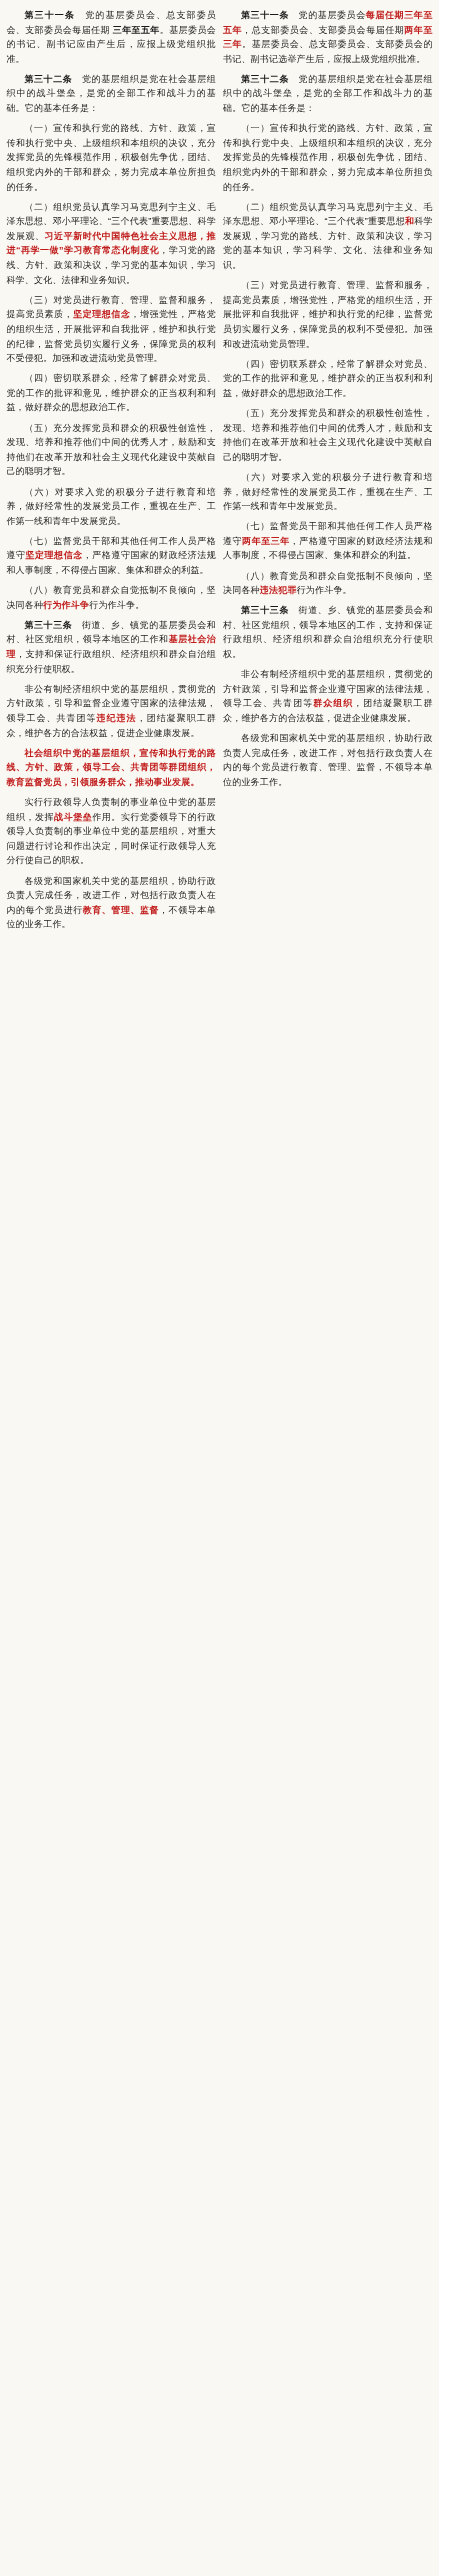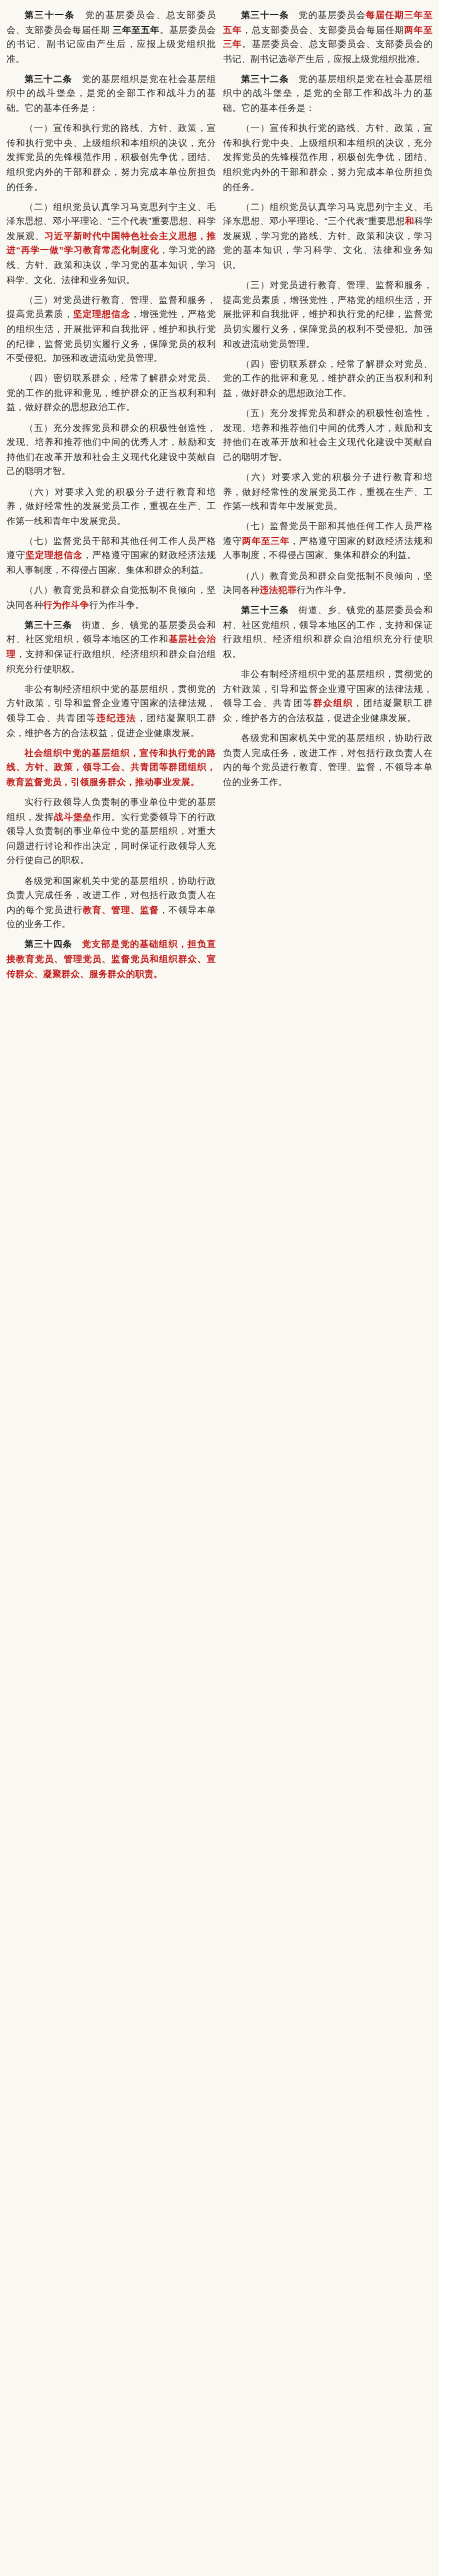--- a/index.html
+++ b/index.html
@@ -59,21 +59,20 @@
       <p class="para"><span>（四）密切联系群众，经常了解群众对党员、党的工作的批评和意见，维护群众的正当权利和利益，做好群众的思想政治工作。</span></p>
       <p class="para"><span>（五）充分发挥党员和群众的积极性创造性，发现、培养和推荐他们中间的优秀人才，鼓励和支持他们在改革开放和社会主义现代化建设中英献自己的聪明才智。</span></p>
       <p class="para"><span>（六）对要求入党的积极分子进行教育和培养，做好经常性的发展党员工作，重视在生产、工作第一线和青年中发展党员。</span></p>
       <p class="para"><span>（七）监督党员干部和其他任何工作人员严格遵守</span><span class="r">坚定理想信念</span><span>，严格遵守国家的财政经济法规和人事制度，不得侵占国家、集体和群众的利益。</span></p>
       <p class="para"><span>（八）教育党员和群众自觉抵制不良倾向，坚决同各种</span><span class="r">行为作斗争</span><span>行为作斗争。</span></p>
       <p class="para"><span class="head">第三十三条</span><span>　街道、乡、镇党的基层委员会和村、社区党组织，领导本地区的工作和</span><span class="r">基层社会治理</span><span>，支持和保证行政组织、经济组织和群众自治组织充分行使职权。</span></p>
       <p class="para"><span>非公有制经济组织中党的基层组织，贯彻党的方针政策，引导和监督企业遵守国家的法律法规，领导工会、共青团等</span><span class="r">违纪违法</span><span>，团结凝聚职工群众，维护各方的合法权益，促进企业健康发展。</span></p>
       <p class="para"><span class="r">社会组织中党的基层组织，宣传和执行党的路线、方针、政策，领导工会、共青团等群团组织，教育监督党员，引领服务群众，推动事业发展。</span></p>
       <p class="para"><span>实行行政领导人负责制的事业单位中党的基层组织，发挥</span><span class="r">战斗堡垒</span><span>作用。实行党委领导下的行政领导人负责制的事业单位中党的基层组织，对重大问题进行讨论和作出决定，同时保证行政领导人充分行使自己的职权。</span></p>
       <p class="para"><span>各级党和国家机关中党的基层组织，协助行政负责人完成任务，改进工作，对包括行政负责人在内的每个党员进行</span><span class="r">教育、管理、监督</span><span>，不领导本单位的业务工作。</span></p>
-      <p class="para"><span class="head">第三十四条</span><span class="r">　党支部是党的基础组织，担负直接教育党员、管理党员、监督党员和组织群众、宣传群众、凝聚群众、服务群众的职责。</span></p>
     </div>
   <div class="column" id="col-right">
       <p class="para"><span class="head">第三十一条</span><span>　党的基层委员会</span><span class="r">每届任期三年至五年</span><span>，总支部委员会、支部委员会每届任期</span><span class="r">两年至三年</span><span>。基层委员会、总支部委员会、支部委员会的书记、副书记选举产生后，应报上级党组织批准。</span></p>
       <p class="para"><span class="head">第三十二条</span><span>　党的基层组织是党在社会基层组织中的战斗堡垒，是党的全部工作和战斗力的基础。它的基本任务是：</span></p>
       <p class="para"><span>（一）宣传和执行党的路线、方针、政策，宣传和执行党中央、上级组织和本组织的决议，充分发挥党员的先锋模范作用，积极创先争优，团结、组织党内外的干部和群众，努力完成本单位所担负的任务。</span></p>
       <p class="para"><span>（二）组织党员认真学习马克思列宁主义、毛泽东思想、邓小平理论、“三个代表”重要思想</span><span class="r">和</span><span>科学发展观，学习党的路线、方针、政策和决议，学习党的基本知识，学习科学、文化、法律和业务知识。</span></p>
       <p class="para"><span>（三）对党员进行教育、管理、监督和服务，提高党员素质，增强党性，严格党的组织生活，开展批评和自我批评，维护和执行党的纪律，监督党员切实履行义务，保障党员的权利不受侵犯。加强和改进流动党员管理。</span></p>
       <p class="para"><span>（四）密切联系群众，经常了解群众对党员、党的工作的批评和意见，维护群众的正当权利和利益，做好群众的思想政治工作。</span></p>
       <p class="para"><span>（五）充分发挥党员和群众的积极性创造性，发现、培养和推荐他们中间的优秀人才，鼓励和支持他们在改革开放和社会主义现代化建设中英献自己的聪明才智。</span></p>
       <p class="para"><span>（六）对要求入党的积极分子进行教育和培养，做好经常性的发展党员工作，重视在生产、工作第一线和青年中发展党员。</span></p>

